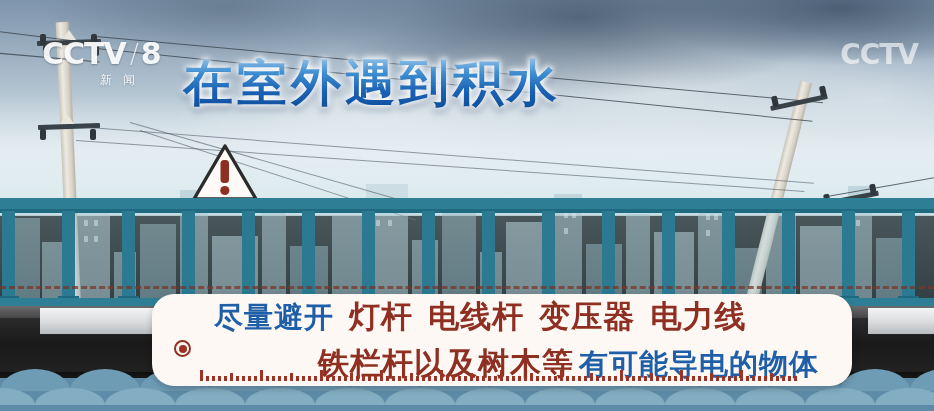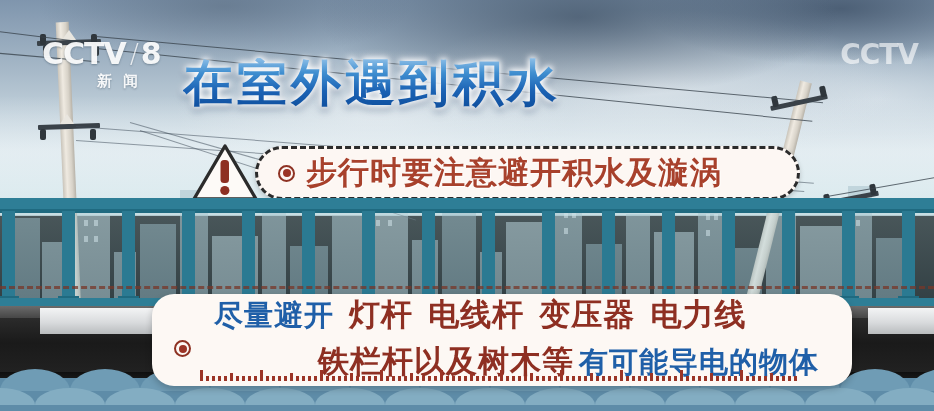--- a/index.html
+++ b/index.html
@@ -71,22 +71,22 @@
 
   
   .cctv-logo {
     position:absolute; left:42px; top:36px; width:140px; height:56px;
     color:rgba(255,255,255,.92); user-select:none;
   }
   .cctv-main { font-size:30px; font-weight:bold; letter-spacing:-1px;
                font-family:"DejaVu Sans","Liberation Sans",sans-serif;
                text-shadow:0 1px 2px rgba(60,80,95,.45); display:flex; align-items:center; }
   .cctv-slash { font-weight:300; font-size:27px; margin:0 3px 0 4px; opacity:.85; }
-  .cctv-sub { font-size:15px; letter-spacing:11px; text-align:center; margin-top:1px;
-              padding-left:22px; text-shadow:0 1px 2px rgba(60,80,95,.45);font-weight:bold; }
+  .cctv-sub { font-size:12px; letter-spacing:11px; text-align:center; margin-top:1px;
+              padding-left:22px; text-shadow:0 1px 2px rgba(60,80,95,.45); }
 
   
   .wm { position:absolute; right:16px; top:38px; display:flex; align-items:center;
         color:rgba(255,255,255,.62); user-select:none; }
   .wm-main { font-size:28px; font-weight:bold; letter-spacing:-1px; }
   .wm-right { display:flex; flex-direction:column; margin-left:-4px; line-height:1; }
   .wm-cn { font-size:13px; letter-spacing:2px; margin-bottom:1px; }
   .wm-com { font-size:20px; font-weight:bold; letter-spacing:-.5px; }
 
   
@@ -143,21 +143,21 @@
     position:absolute; left:152px; top:294px; width:700px; height:92px;
     background:#fdf8f4; border-radius:22px; box-shadow:0 3px 7px rgba(0,0,0,.22);
     display:flex; align-items:center; overflow:hidden;
   }
   .banner2-bullet { position:absolute; left:22px; top:46px; }
   .banner2-lines { margin-left:58px; }
   .b2-line { white-space:nowrap; line-height:1.08; }
   .b2-l1 { padding-left:4px; }
   .b2-l2 { padding-left:108px; margin-top:13px; }
   .t-blue { font-size:29px; font-weight:bold; color:#1f5fa8; letter-spacing:1px; }
-  .t-red  { font-size:31px; font-weight:bold; color:#8e2f22; letter-spacing:1px;font-family:Liberation Mono, monospace; }
+  .t-red  { font-size:31px; font-weight:bold; color:#8e2f22; letter-spacing:1px; }
   .t-red.sp { margin-left:10px; }
   .ruler { position:absolute; left:48px; bottom:5px; width:600px; height:11px;
            display:flex; align-items:flex-end; }
   .tick { width:3px; background:#9b3426; margin-right:3px; flex:none; }
   .tick.s { height:5px; } .tick.m { height:8px; } .tick.l { height:11px; }
 
   .dash-line { position:absolute; left:0; top:286px; width:934px; height:0;
                border-top:3px dashed rgba(120,55,40,.75); }
 </style>
 </head>
@@ -264,24 +264,20 @@
 
   <div class="title-main-stroke">在室外遇到积水</div>
   <div class="title-main">在室外遇到积水</div>
 
   <svg class="warn-tri" viewBox="0 0 70 62">
     <path d="M35 4 L66 57 L4 57 Z" fill="#fdfaf7" stroke="#2b2b2b" stroke-width="3.4" stroke-linejoin="round"></path>
     <rect x="30.5" y="18" width="8.5" height="23" rx="3.5" fill="#8e2f22"></rect>
     <circle cx="34.8" cy="48.5" r="4.6" fill="#8e2f22"></circle>
   </svg>
 
-  <div class="banner1">
-    <span class="bullet"></span>
-    <span class="banner1-text">步行时要注意避开积水及漩涡</span>
-  </div>
 
   <div class="rail-wrap">
     <div class="rail-glass"></div>
     <div class="rail-top"></div>
     <div class="rail-top2"></div>
     <div class="post" style="left:2px;"></div>   
       <div class="post-foot" style="left:-2px;"></div>
     <div class="post" style="left:62px;"></div>  
       <div class="post-foot" style="left:58px;"></div>
     <div class="post" style="left:122px;"></div> 

